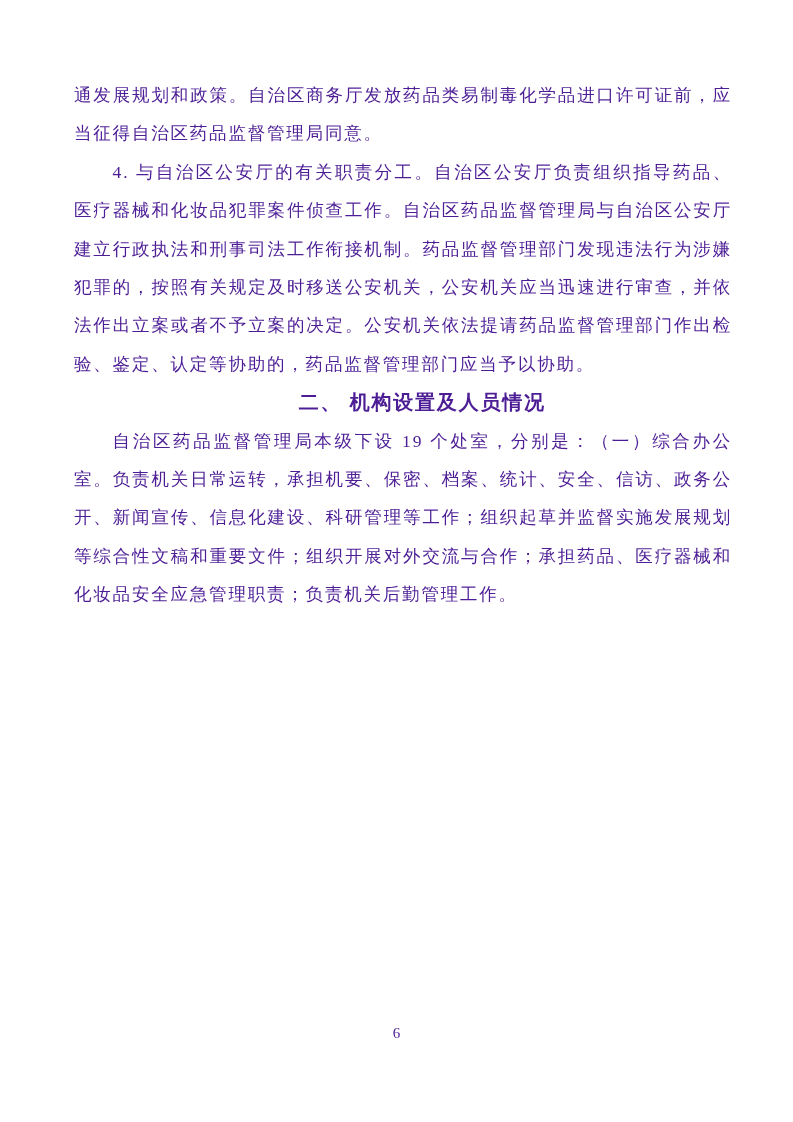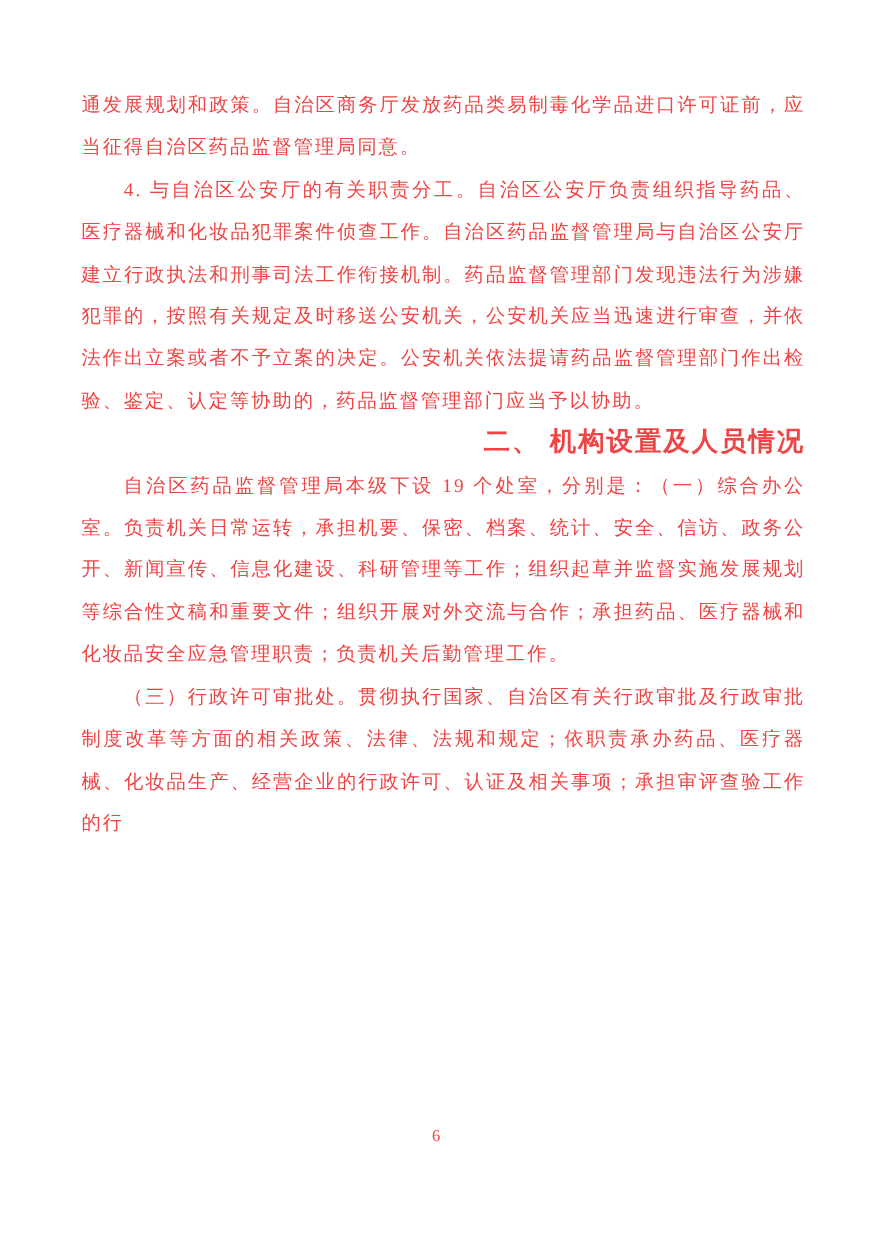--- a/index.html
+++ b/index.html
@@ -7,21 +7,21 @@
     padding: 0;
     background: #ffffff;
   }
   .page {
     position: relative;
     width: 773px;
     height: 1122px;
     background: #ffffff;
     overflow: hidden;
     font-family: "Liberation Serif", serif;
-    color: #ef4444;
+    color: #4c1d95;
   }
   .content {
     position: absolute;
     left: 74px;
     top: 76px;
     width: 658px;
     font-size: 17.5px;
     line-height: 38.4px;
     letter-spacing: 1.8px;
     text-align: justify;
@@ -32,22 +32,22 @@
   }
   .indent {
     text-indent: 38.6px;
   }
   .heading {
     margin: 0;
     padding: 0;
     text-indent: 38.6px;
     font-family: "Liberation Sans", sans-serif;
     font-weight: bold;
-    font-size: 24px;
-    text-align: right;
+    font-size: 20px;
+    text-align: center;
   }
   .page-number {
     position: absolute;
     top: 1022px;
     left: 0;
     width: 793px;
     text-align: center;
     font-size: 15px;
     line-height: 22px;
     letter-spacing: 0;
@@ -56,16 +56,15 @@
 </style>
 </head>
 <body>
 
 <div class="page">
   <div class="content">
     <p class="para">通发展规划和政策。自治区商务厅发放药品类易制毒化学品进口许可证前，应当征得自治区药品监督管理局同意。</p>
     <p class="para indent">4. 与自治区公安厅的有关职责分工。自治区公安厅负责组织指导药品、医疗器械和化妆品犯罪案件侦查工作。自治区药品监督管理局与自治区公安厅建立行政执法和刑事司法工作衔接机制。药品监督管理部门发现违法行为涉嫌犯罪的，按照有关规定及时移送公安机关，公安机关应当迅速进行审查，并依法作出立案或者不予立案的决定。公安机关依法提请药品监督管理部门作出检验、鉴定、认定等协助的，药品监督管理部门应当予以协助。</p>
     <h2 class="heading">二、 机构设置及人员情况</h2>
     <p class="para indent">自治区药品监督管理局本级下设 19 个处室，分别是：（一）综合办公室。负责机关日常运转，承担机要、保密、档案、统计、安全、信访、政务公开、新闻宣传、信息化建设、科研管理等工作；组织起草并监督实施发展规划等综合性文稿和重要文件；组织开展对外交流与合作；承担药品、医疗器械和化妆品安全应急管理职责；负责机关后勤管理工作。</p>
-    <p class="para indent">（三）行政许可审批处。贯彻执行国家、自治区有关行政审批及行政审批制度改革等方面的相关政策、法律、法规和规定；依职责承办药品、医疗器械、化妆品生产、经营企业的行政许可、认证及相关事项；承担审评查验工作的行</p>
   </div>
   <div class="page-number">6</div>
 </div>
 
 </body></html>

